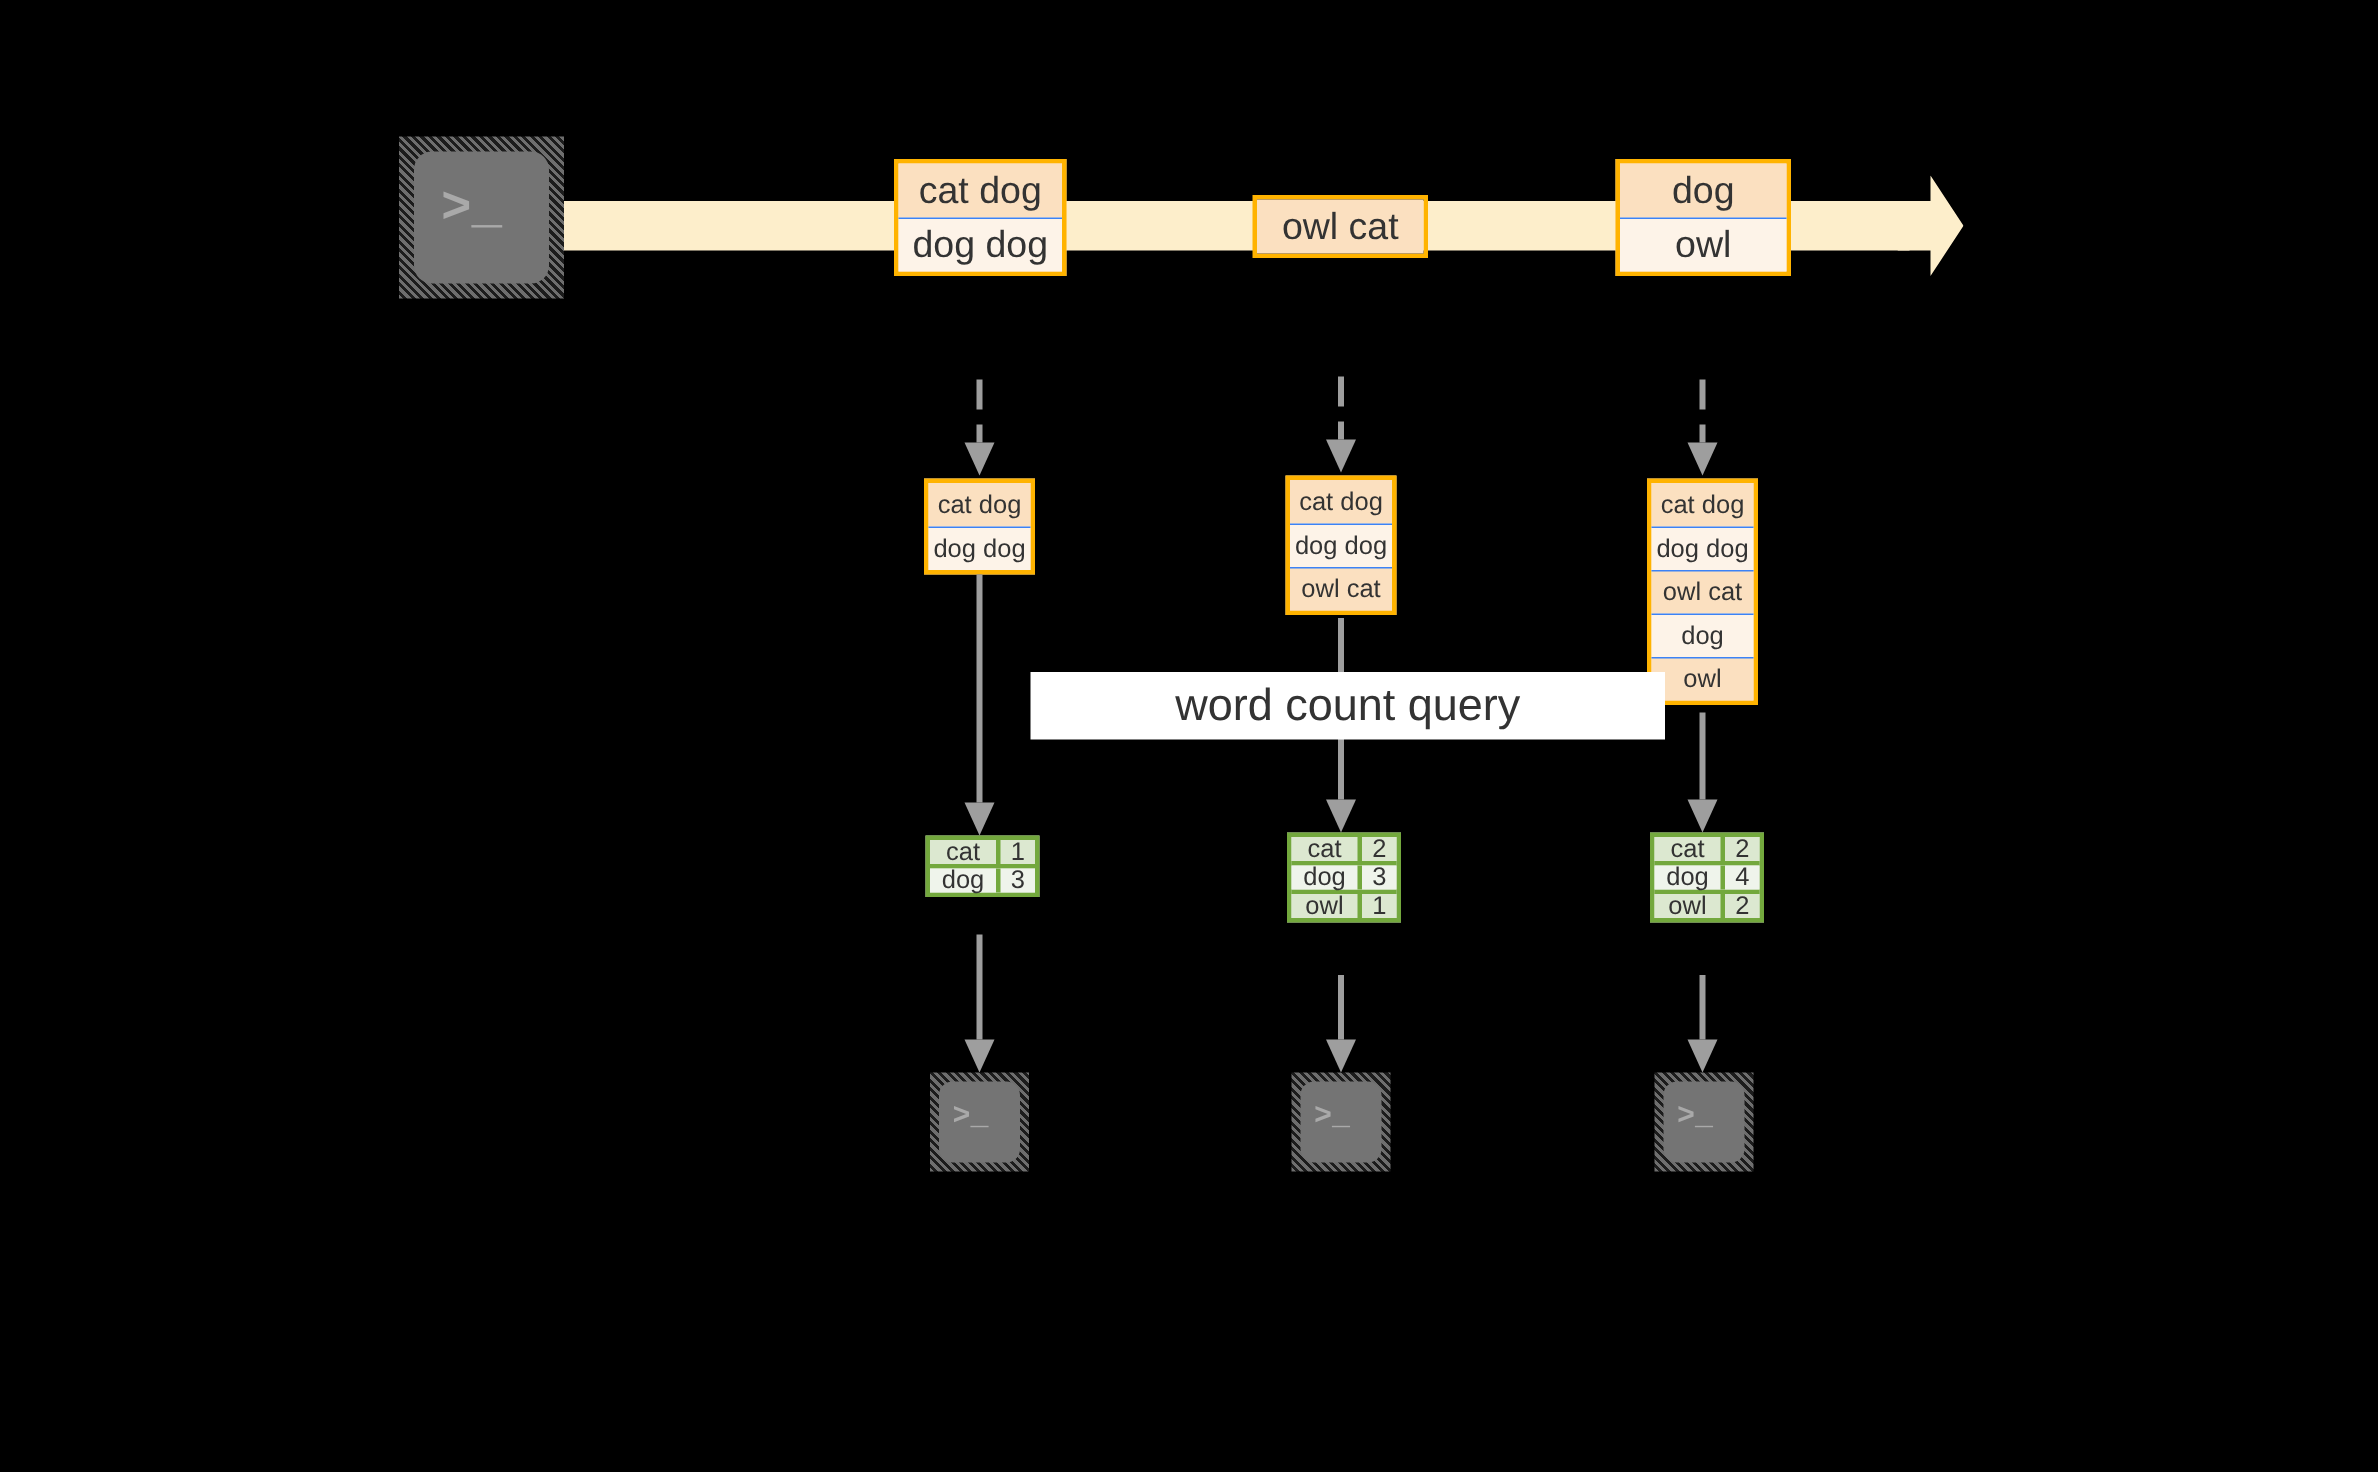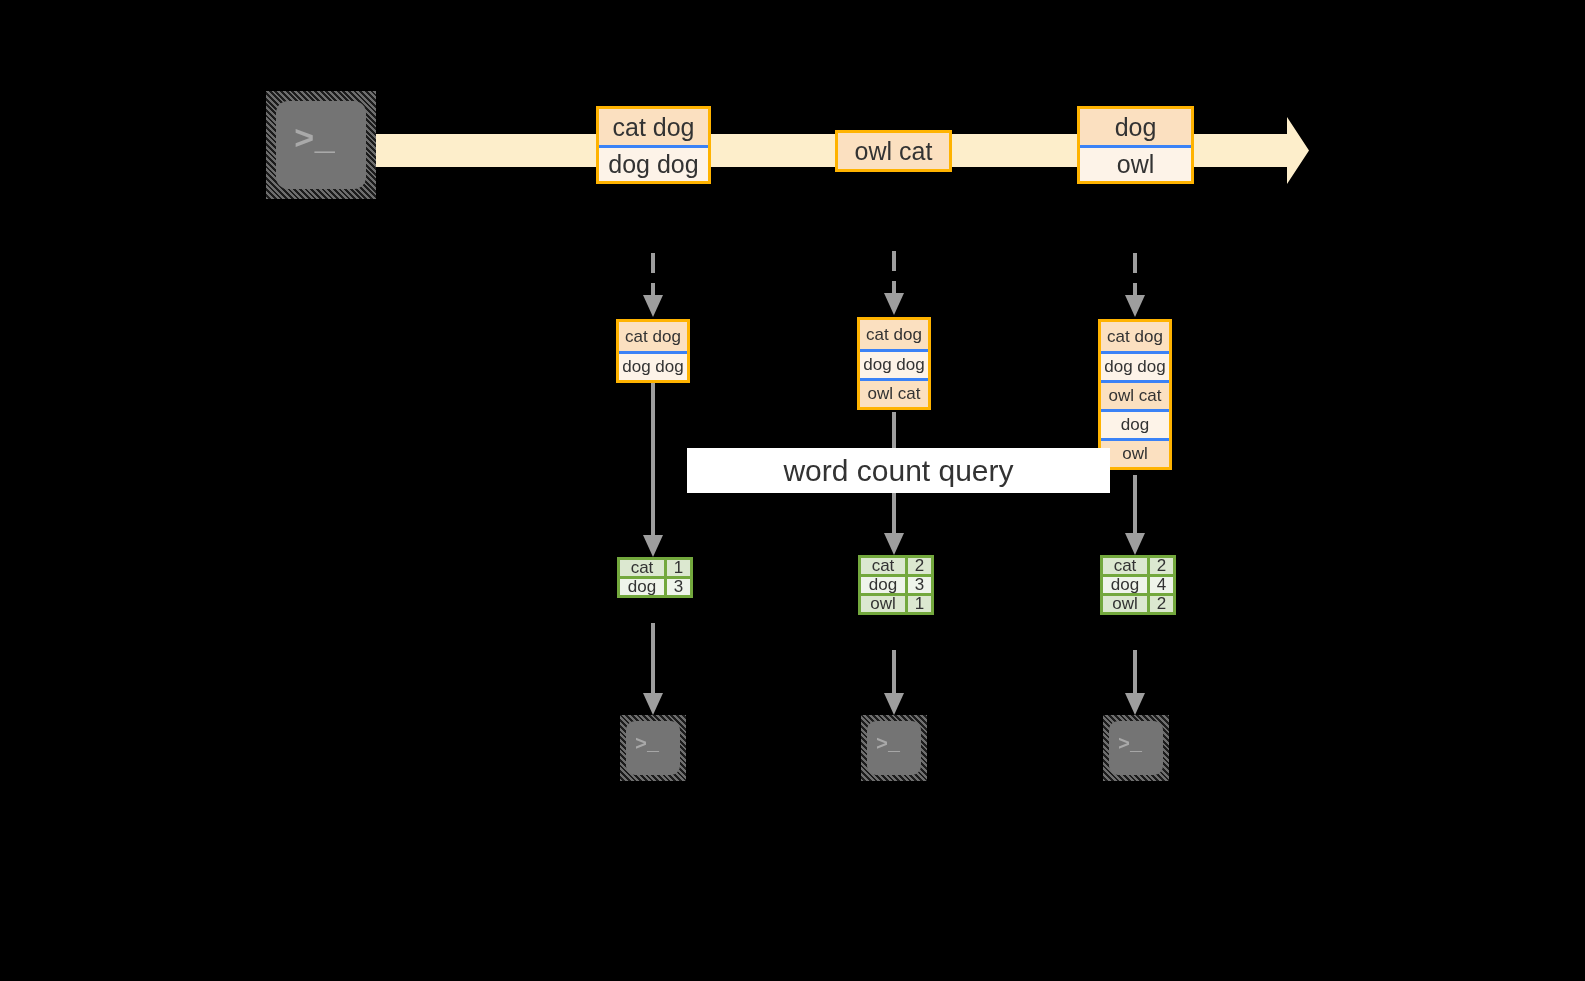--- a/index.html
+++ b/index.html
@@ -79,21 +79,21 @@
     text-align: center;
     color: #333333;
     font-weight: 300;
     white-space: nowrap;
     display: flex;
     align-items: center;
     justify-content: center;
   }
   .msg-box .cell.odd  { background: #fbe0c0; }
   .msg-box .cell.even { background: #fdf3e8; }
-  .msg-box .cell + .cell { border-top: 3px solid #3b82f6; }
+  .msg-box .cell + .cell { border-top: 1px solid #3b82f6; }
 
   
   .msg-box.big .cell { height: 36px; font-size: 25px; }
   #stream-msg-1 { left: 596px; top: 106px;  width: 115px; }
   #stream-msg-2 { left: 835px; top: 130px;  width: 117px; }
   #stream-msg-3 { left: 1077px; top: 106px; width: 117px; }
 
   
   .msg-box.small .cell { height: 29px; font-size: 17px; }
   #acc-box-1 { left: 616px; top: 319px;  width: 74px; }

